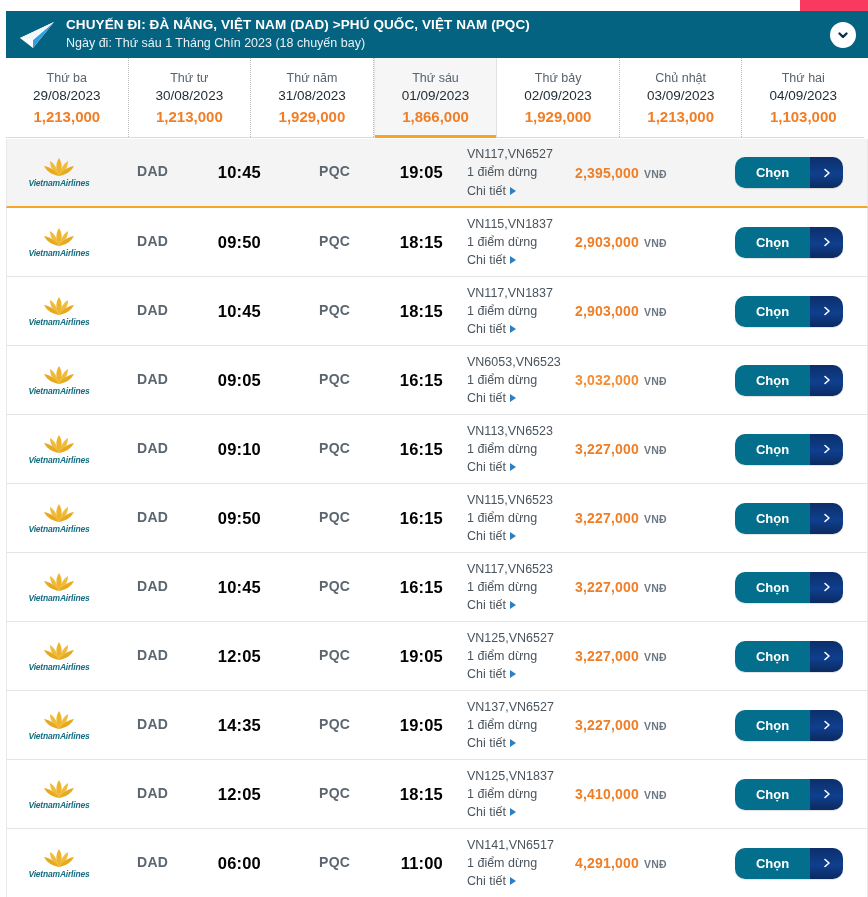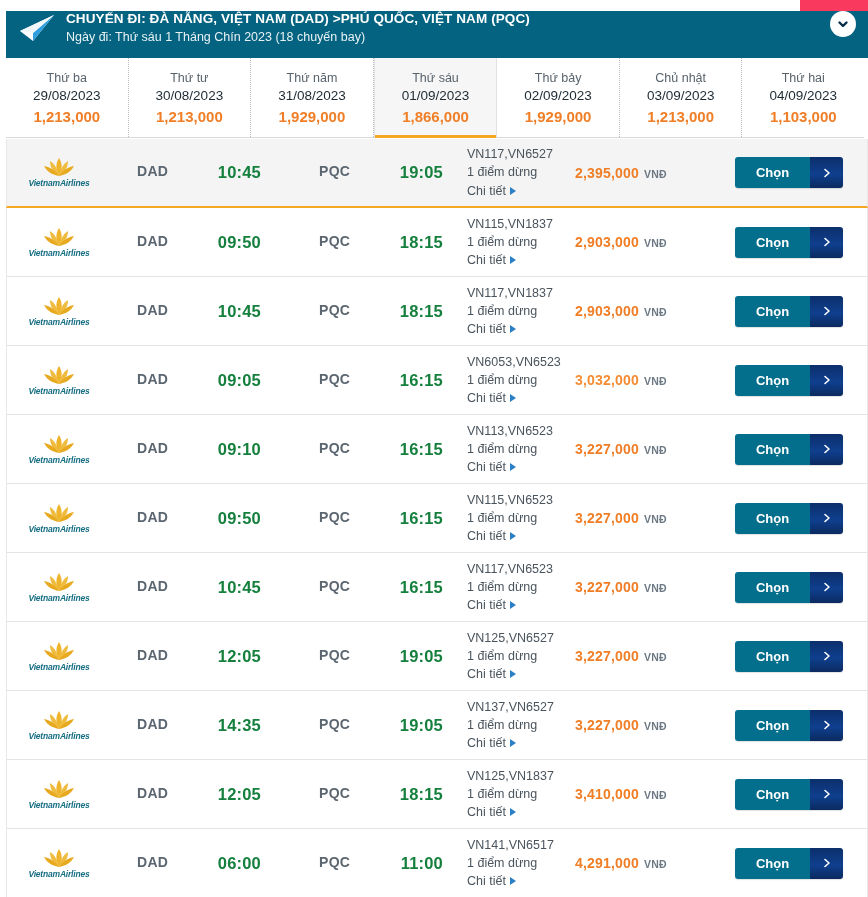--- a/index.html
+++ b/index.html
@@ -21,21 +21,21 @@
     background: #f93a5e;
   }
 
   
   .header {
     position: absolute;
     top: 11px; left: 6px; right: 0;
     height: 47px;
     background: #046380;
     display: flex;
-    align-items: flex-start;
+    align-items: center;
     padding: 0 12px 0 10px;
   }
   .plane-icon {
     width: 42px; height: 34px;
     flex: 0 0 42px;
     margin-right: 8px;
     display: flex; align-items: center; justify-content: center;
   }
   .header-text { flex: 1 1 auto; line-height: 1.25; }
   .header-title {
@@ -162,21 +162,21 @@
   .col-seg.arr { margin-left: 58px; }
   .ap-code {
     font-size: 14px;
     color: #5b6670;
     font-weight: bold;
     letter-spacing: .3px;
     margin-bottom: 3px;
   }
   .ap-time {
     font-size: 16.5px;
-    color: #15803d;
+    color: #000000;
     font-weight: bold;
     letter-spacing: .2px;
   }
 
   
   .col-mid {
     flex: 1 1 auto;
     display: flex;
     align-items: center;
     padding-left: 24px;
@@ -239,21 +239,21 @@
     flex: 0 0 132px;
     display: flex;
     align-items: center;
     justify-content: flex-start;
   }
   .choose-btn {
     display: flex;
     align-items: stretch;
     height: 31px;
     width: 108px;
-    border-radius: 3px;
+    border-radius: 10px;
     overflow: hidden;
     cursor: pointer;
     box-shadow: 0 1px 1px rgba(0,0,0,.12);
   }
   .choose-main {
     flex: 1 1 auto;
     background: #046f8c;
     color: #ffffff;
     font-size: 13px;
     font-weight: bold;

